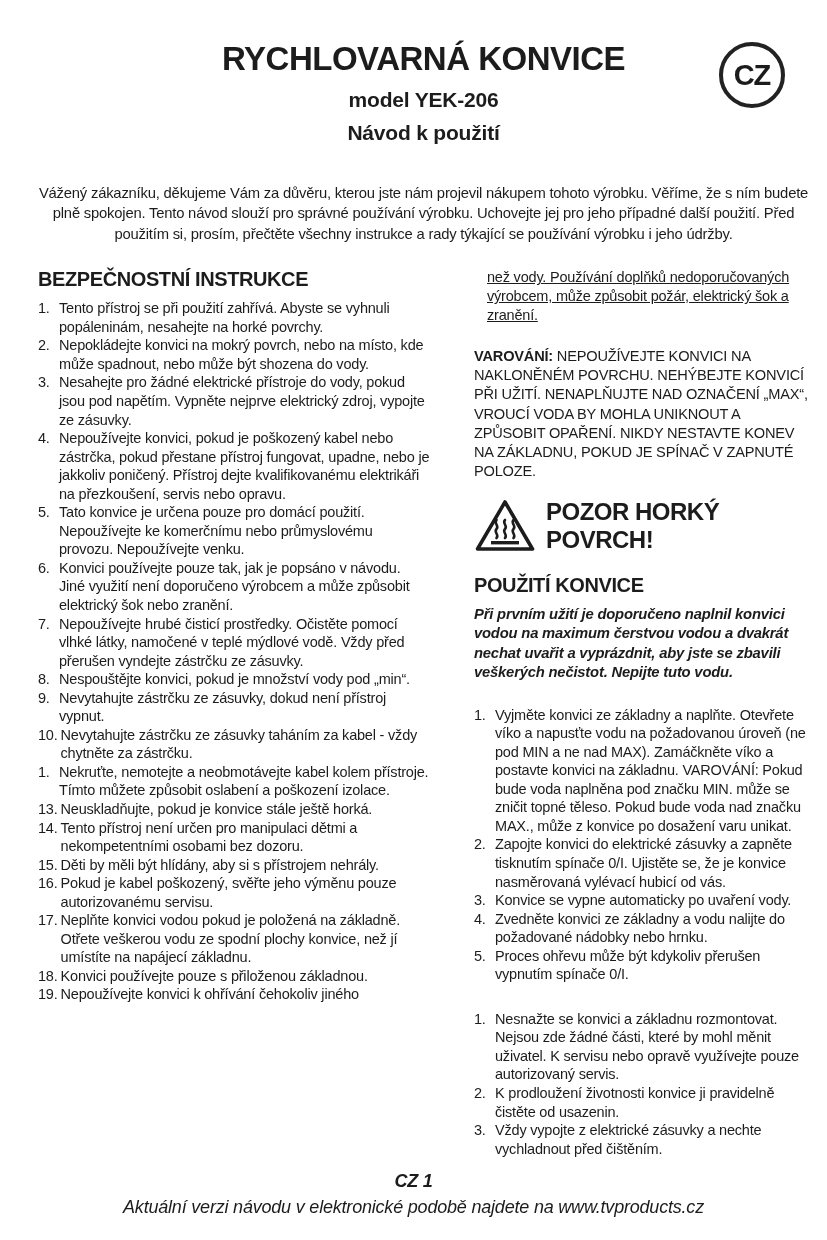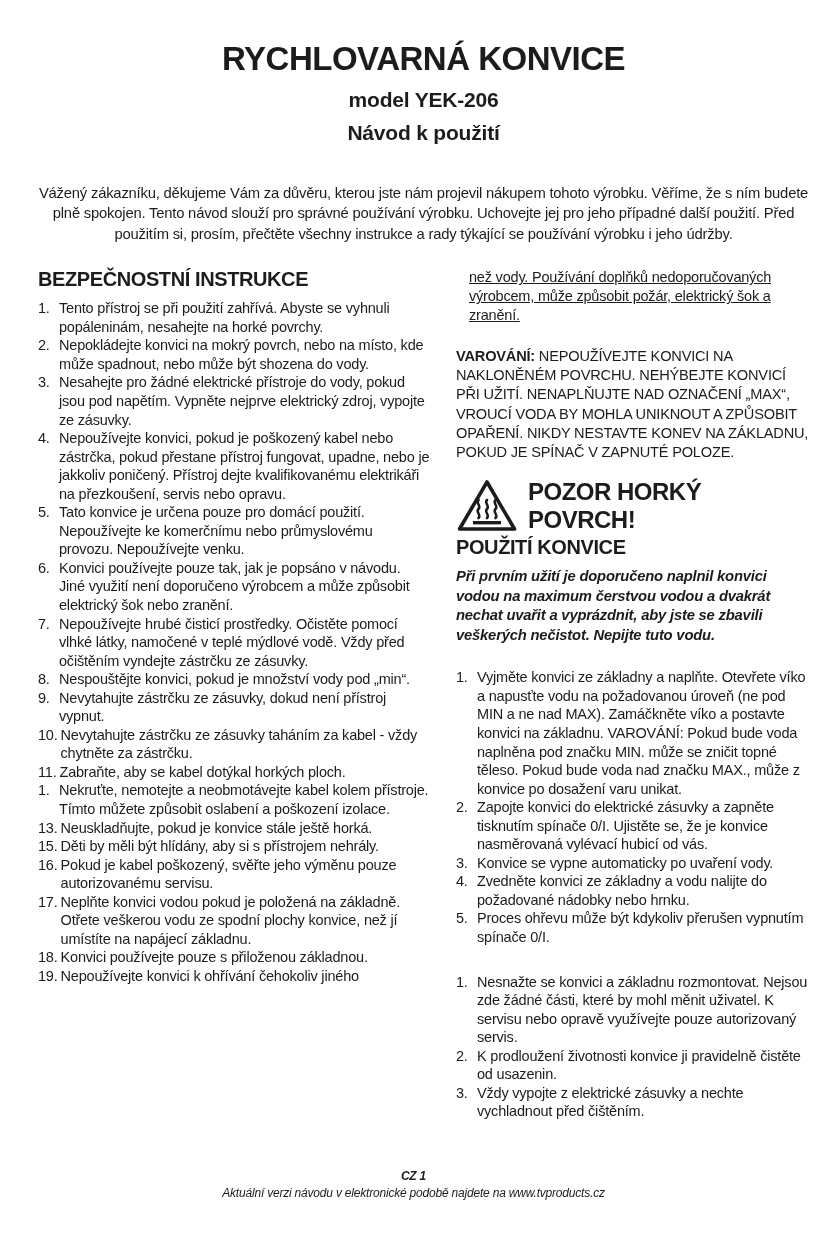--- a/index.html
+++ b/index.html
@@ -45,21 +45,21 @@
     letter-spacing: -1px;
   }
   
   .intro {
     font-size: 14.8px;
     line-height: 1.38;
     margin-bottom: 24px;
     text-align: center;
   }
   
-  .columns { display: flex; gap: 26px; }
+  .columns { display: flex; gap: 44px; }
   .col-left  { width: 392px; flex: 0 0 392px; }
   .col-right { flex: 1; }
   h2.section-heading {
     font-size: 20px;
     font-weight: bold;
     letter-spacing: -0.4px;
     margin-bottom: 8px;
   }
   
   .num-list { font-size: 14.5px; line-height: 1.28; }
@@ -77,21 +77,21 @@
   .warning-para {
     font-size: 14.6px;
     line-height: 1.32;
     margin-bottom: 16px;
   }
   .warning-para b { font-weight: bold; }
   .hot-row {
     display: flex;
     align-items: center;
     gap: 10px;
-    margin-bottom: 2px;
+    margin-bottom: 20px;
   }
   .hot-row svg { flex: 0 0 auto; display: block; }
   .hot-heading {
     font-size: 24px;
     font-weight: bold;
     letter-spacing: -0.5px;
   }
   .usage-note {
     font-size: 14.8px;
     font-weight: bold;
@@ -101,35 +101,38 @@
   }
   .usage-list { margin-bottom: 26px; }
   .maint-heading { margin-top: 6px; margin-bottom: 10px; }
   
   .footer {
     position: absolute;
     left: 0;
     right: 0;
     top: 1168px;
     text-align: center;
-    font-size: 12px;
+    font-size: 18px;
     font-style: italic;
     line-height: 1.45;
   }
   .footer .pg { font-weight: bold; }
 </style>
 </head>
 <body>
 
 <div class="page">
 
   <div class="header">
     <h1>RYCHLOVARNÁ KONVICE</h1>
     <div class="sub">model YEK-206</div>
     <div class="sub">Návod k použití</div>
+    <div class="cz-badge">
+      <span>CZ</span>
+    </div>
   </div>
 
   <p class="intro">Vážený zákazníku, děkujeme Vám za důvěru, kterou jste nám projevil nákupem tohoto výrobku. Věříme, že s ním budete plně spokojen. Tento návod slouží pro správné používání výrobku. Uchovejte jej pro jeho případné další použití. Před použitím si, prosím, přečtěte všechny instrukce a rady týkající se používání výrobku i jeho údržby.</p>
 
   <div class="columns">
 
     <div class="col-left">
       <h2 class="section-heading">BEZPEČNOSTNÍ INSTRUKCE</h2>
       <div class="num-list">
 
@@ -158,53 +161,53 @@
             <span class="t">Tato konvice je určena pouze pro domácí použití. Nepoužívejte ke komerčnímu nebo průmyslovému provozu. Nepoužívejte venku.</span>
           </div>
 
           <div class="num-item">
             <span class="n">6.</span>
             <span class="t">Konvici používejte pouze tak, jak je popsáno v návodu. Jiné využití není doporučeno výrobcem a může způsobit elektrický šok nebo zranění.</span>
           </div>
 
           <div class="num-item">
             <span class="n">7.</span>
-            <span class="t">Nepoužívejte hrubé čisticí prostředky. Očistěte pomocí vlhké látky, namočené v teplé mýdlové vodě. Vždy před očištěním vyndejte zástrčku ze zásuvky.</span>
+            <span class="t">Nepoužívejte hrubé čisticí prostředky. Očistěte pomocí vlhké látky, namočené v teplé mýdlové vodě. Vždy před přerušen vyndejte zástrčku ze zásuvky.</span>
           </div>
 
           <div class="num-item">
             <span class="n">8.</span>
             <span class="t">Nespouštějte konvici, pokud je množství vody pod „min“.</span>
           </div>
 
           <div class="num-item">
             <span class="n">9.</span>
             <span class="t">Nevytahujte zástrčku ze zásuvky, dokud není přístroj vypnut.</span>
           </div>
 
           <div class="num-item">
             <span class="n">10.</span>
             <span class="t">Nevytahujte zástrčku ze zásuvky taháním za kabel - vždy chytněte za zástrčku.</span>
           </div>
 
-          <div class="num-item">
-            <span class="n">11.</span>
-            <span class="t">Zabraňte, aby se kabel dotýkal horkých ploch.</span>
-          </div>
 
           <div class="num-item">
             <span class="n">1.</span>
             <span class="t">Nekruťte, nemotejte a neobmotávejte kabel kolem přístroje. Tímto můžete způsobit oslabení a poškození izolace.</span>
           </div>
 
           <div class="num-item">
             <span class="n">13.</span>
             <span class="t">Neuskladňujte, pokud je konvice stále ještě horká.</span>
           </div>
 
+          <div class="num-item">
+            <span class="n">14.</span>
+            <span class="t">Tento přístroj není určen pro manipulaci dětmi a nekompetentními osobami bez dozoru.</span>
+          </div>
 
           <div class="num-item">
             <span class="n">15.</span>
             <span class="t">Děti by měli být hlídány, aby si s přístrojem nehrály.</span>
           </div>
 
           <div class="num-item">
             <span class="n">16.</span>
             <span class="t">Pokud je kabel poškozený, svěřte jeho výměnu pouze autorizovanému servisu.</span>
           </div>

